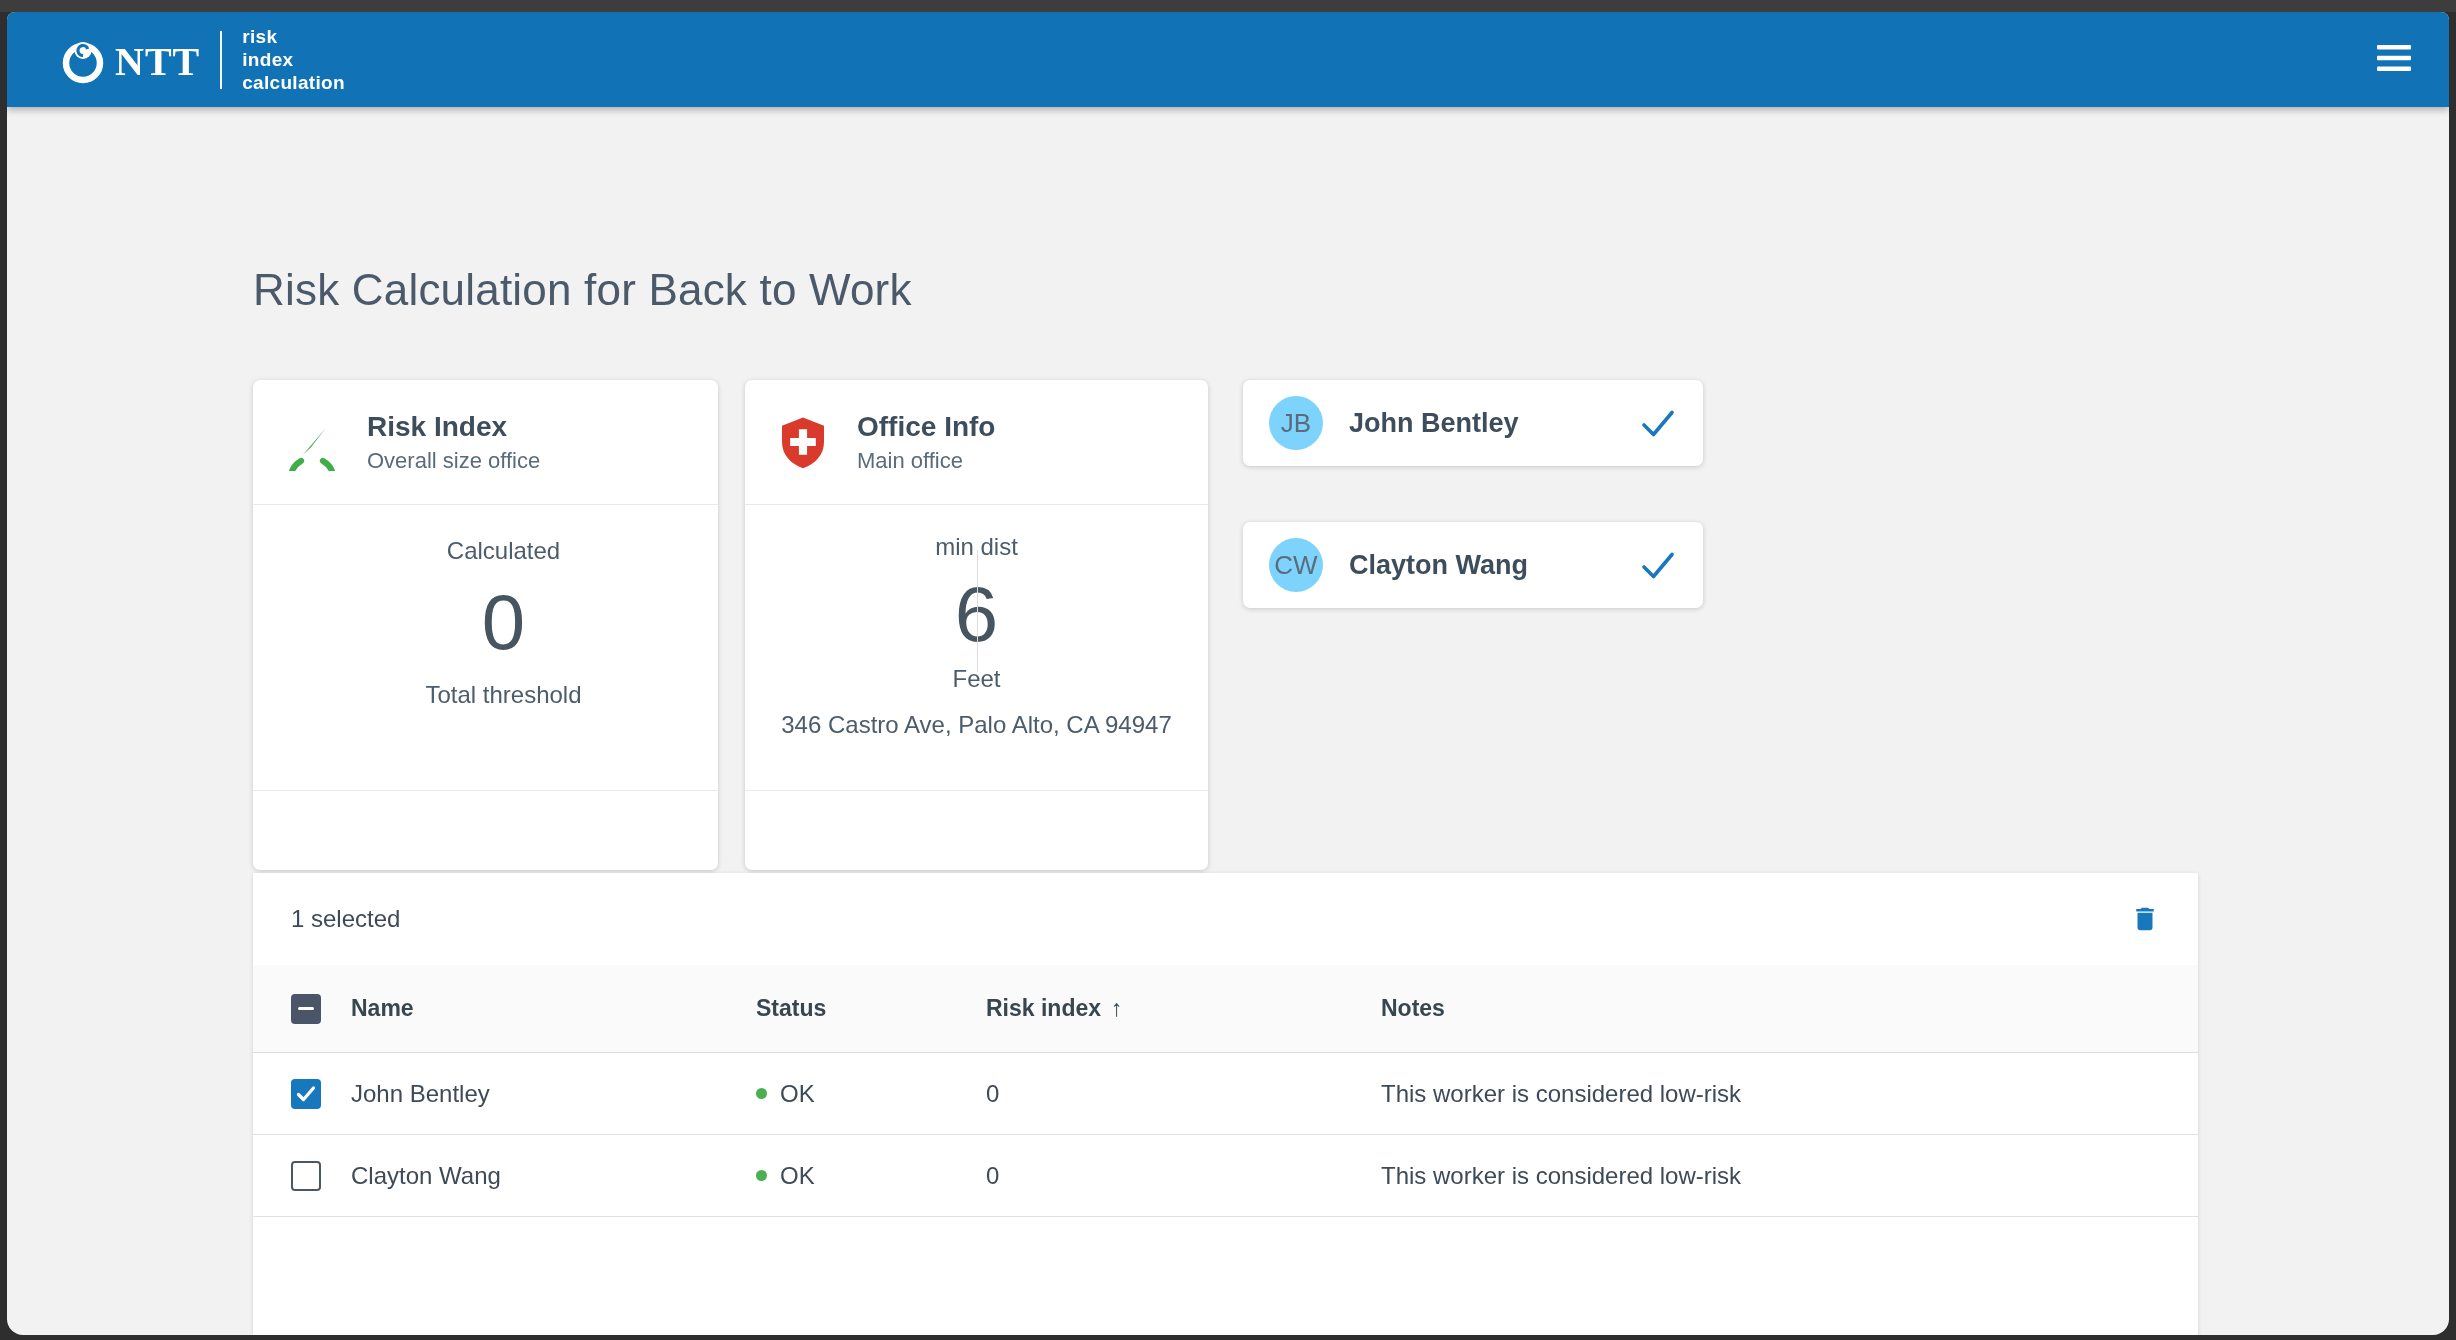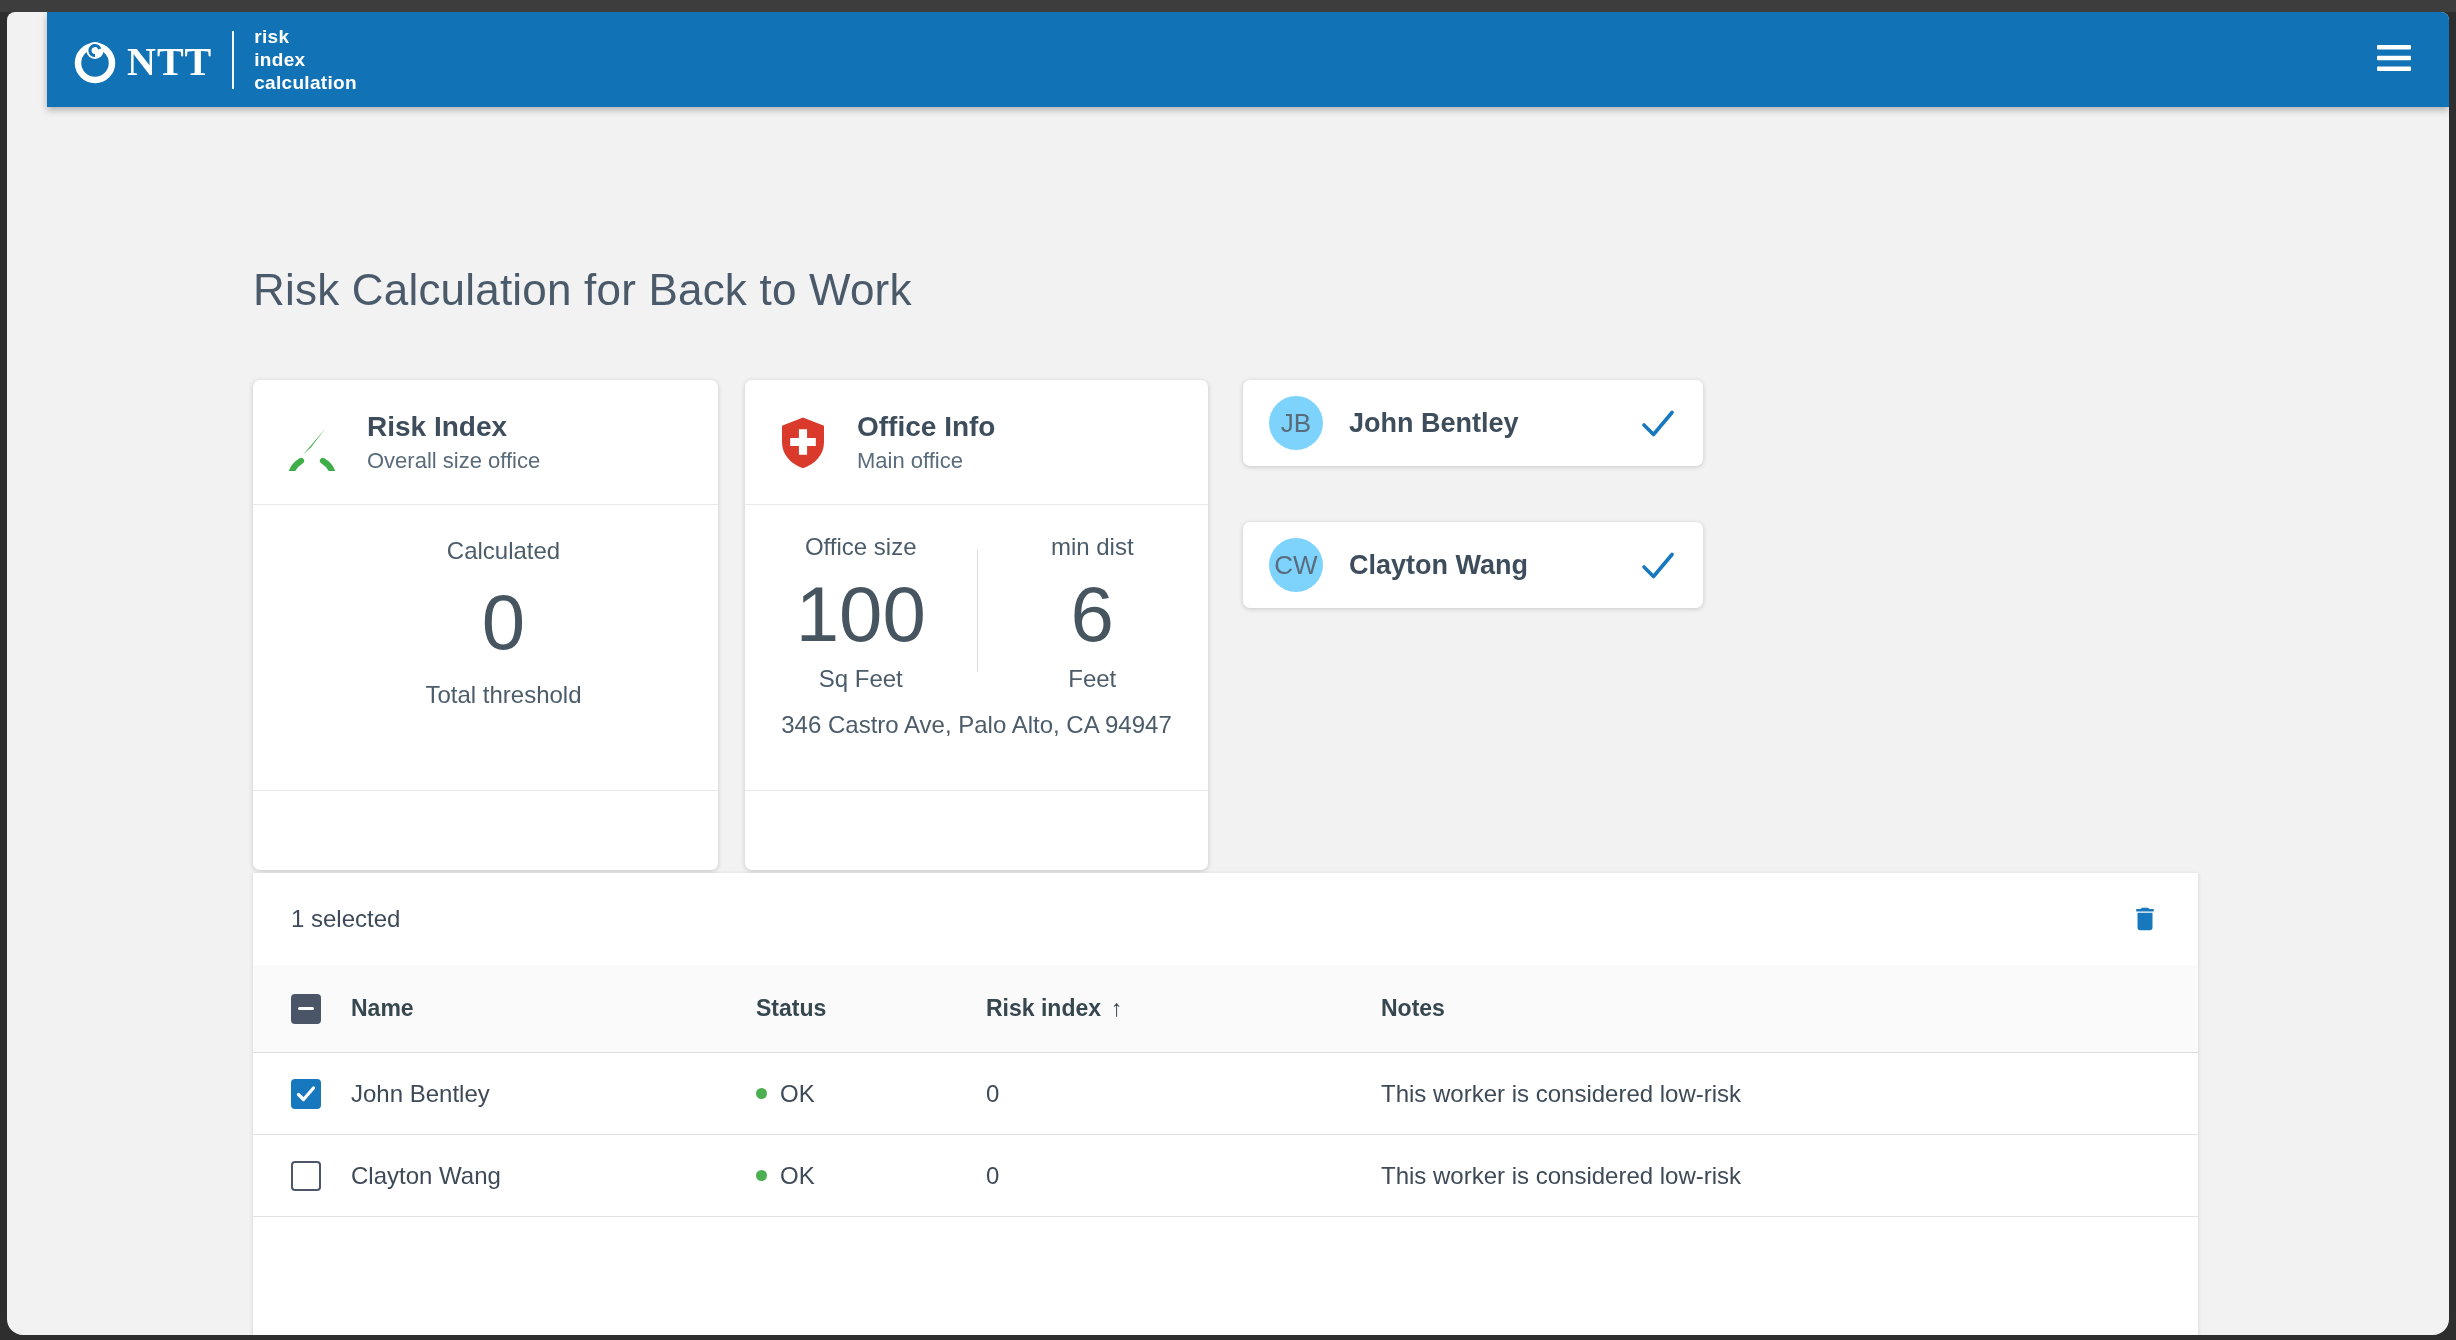--- a/index.html
+++ b/index.html
@@ -10,23 +10,22 @@
     -webkit-font-smoothing:antialiased;
   }
   .topstrip{position:absolute;left:0;top:0;right:0;height:12px;background:#3d3d3d;}
   .window{
     position:absolute;left:7px;top:12px;right:7px;bottom:5px;
     background:#f2f2f2;border-radius:8px 8px 16px 16px;overflow:hidden;
   }
   
   .appbar{
     position:relative;height:95px;background:#1173b5;
-    display:flex;align-items:center;padding:0 24px;
+    display:flex;align-items:center;padding:0 52px;
     box-shadow:0 3px 7px rgba(0,0,0,.28);
-    margin-left:40px;
   }
   .brandwrap{display:flex;align-items:center;}
   .ntt-ring{display:block;}
   .brand-text{
     color:#fff;font-family:"Liberation Serif",serif;font-weight:700;
     font-size:40px;letter-spacing:1px;margin-left:8px;margin-top:4px;
   }
   .brand-divider{width:2px;height:58px;background:rgba(255,255,255,.95);margin:0 20px;}
   .product-name{color:#fff;font-size:19px;font-weight:600;line-height:23px;letter-spacing:.3px;}
   .burger{position:absolute;right:38px;top:50%;transform:translateY(-50%);cursor:pointer;}
@@ -160,25 +159,20 @@
           <path d="M20.5 13 h7 v7.5 H35 v7 h-7.5 V35 h-7 v-7.5 H13 v-7 h7.5 Z" fill="#ffffff"></path>
         </svg>
         <div>
           <div class="card-title">Office Info</div>
           <div class="card-subtitle">Main office</div>
         </div>
       </div>
       <div class="card-body office-body">
         <div class="office-cols">
           <div class="office-col">
-            <div class="metric-label">Office size</div>
-            <div class="office-big">100</div>
-            <div class="metric-label">Sq Feet</div>
-          </div>
-          <div class="office-col">
             <div class="metric-label">min dist</div>
             <div class="office-big">6</div>
             <div class="metric-label">Feet</div>
           </div>
         </div>
         <div class="vdivider"></div>
         <div class="office-address">346 Castro Ave, Palo Alto, CA 94947</div>
       </div>
     </div>
 

